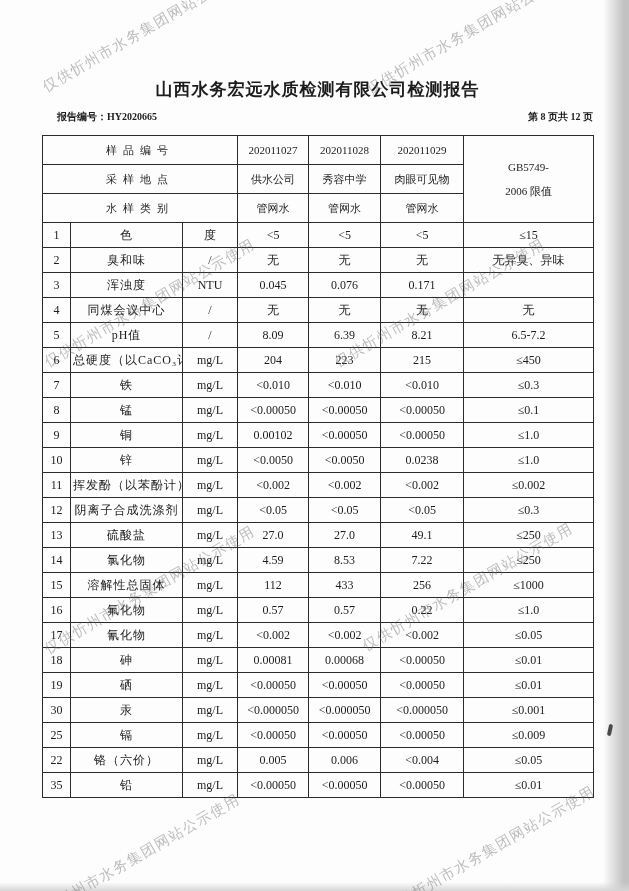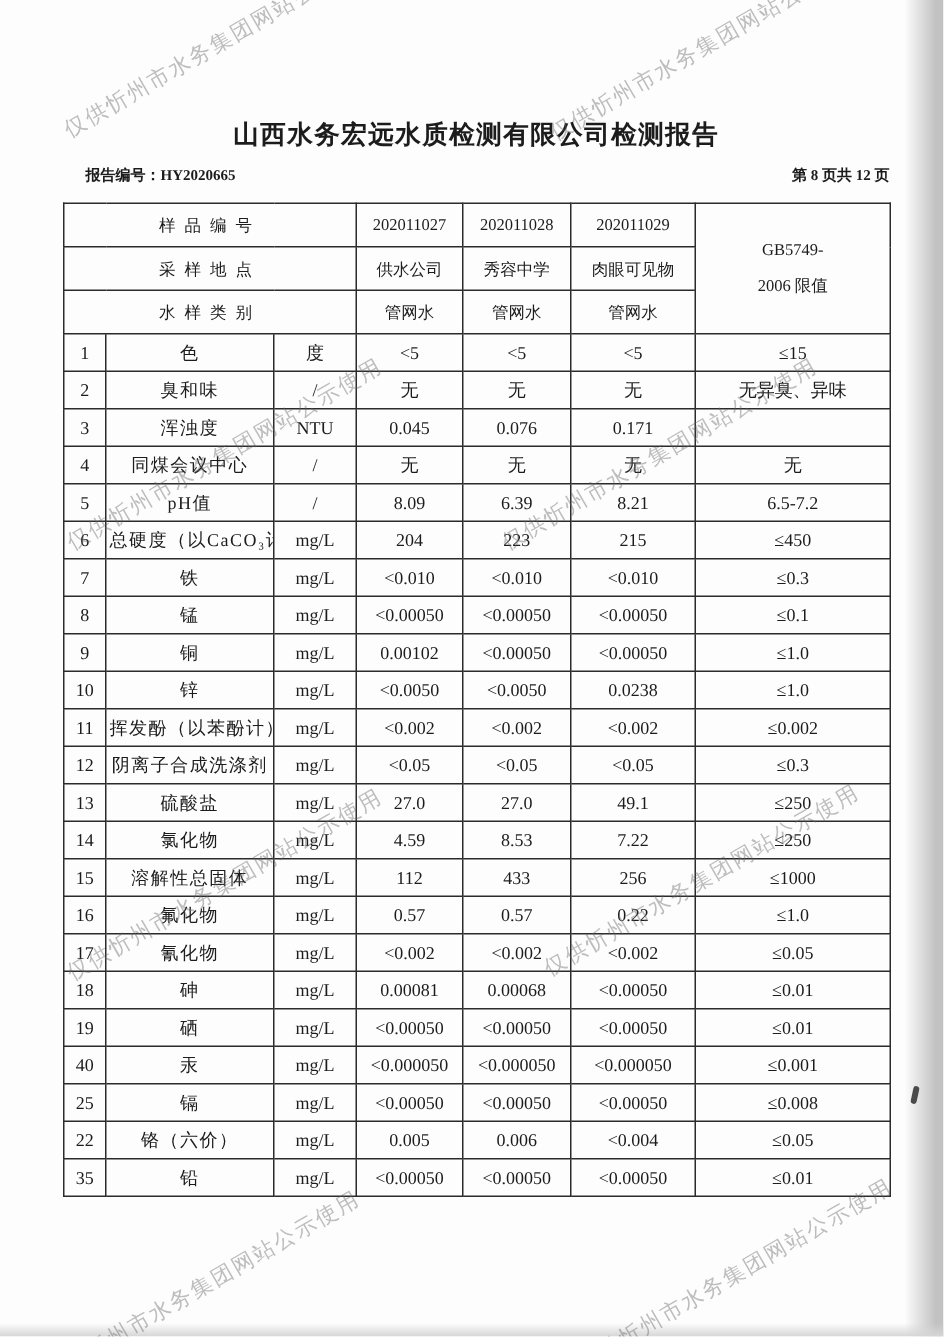--- a/index.html
+++ b/index.html
@@ -288,36 +288,36 @@
         <tr>
           <td>19</td>
           <td class="item">硒</td>
           <td>mg/L</td>
           <td>&lt;0.00050</td>
           <td>&lt;0.00050</td>
           <td>&lt;0.00050</td>
           <td>≤0.01</td>
         </tr>
         <tr>
-          <td>40</td>
+          <td>30</td>
           <td class="item">汞</td>
           <td>mg/L</td>
           <td>&lt;0.000050</td>
           <td>&lt;0.000050</td>
           <td>&lt;0.000050</td>
           <td>≤0.001</td>
         </tr>
         <tr>
           <td>25</td>
           <td class="item">镉</td>
           <td>mg/L</td>
           <td>&lt;0.00050</td>
           <td>&lt;0.00050</td>
           <td>&lt;0.00050</td>
-          <td>≤0.008</td>
+          <td>≤0.009</td>
         </tr>
         <tr>
           <td>22</td>
           <td class="item">铬（六价）</td>
           <td>mg/L</td>
           <td>0.005</td>
           <td>0.006</td>
           <td>&lt;0.004</td>
           <td>≤0.05</td>
         </tr>

